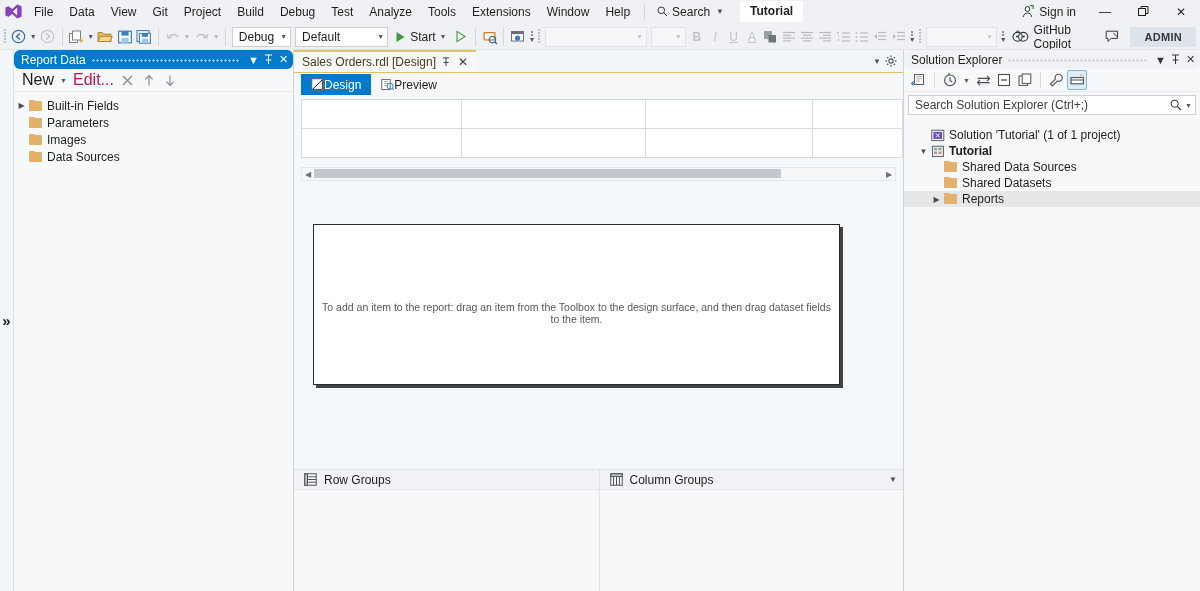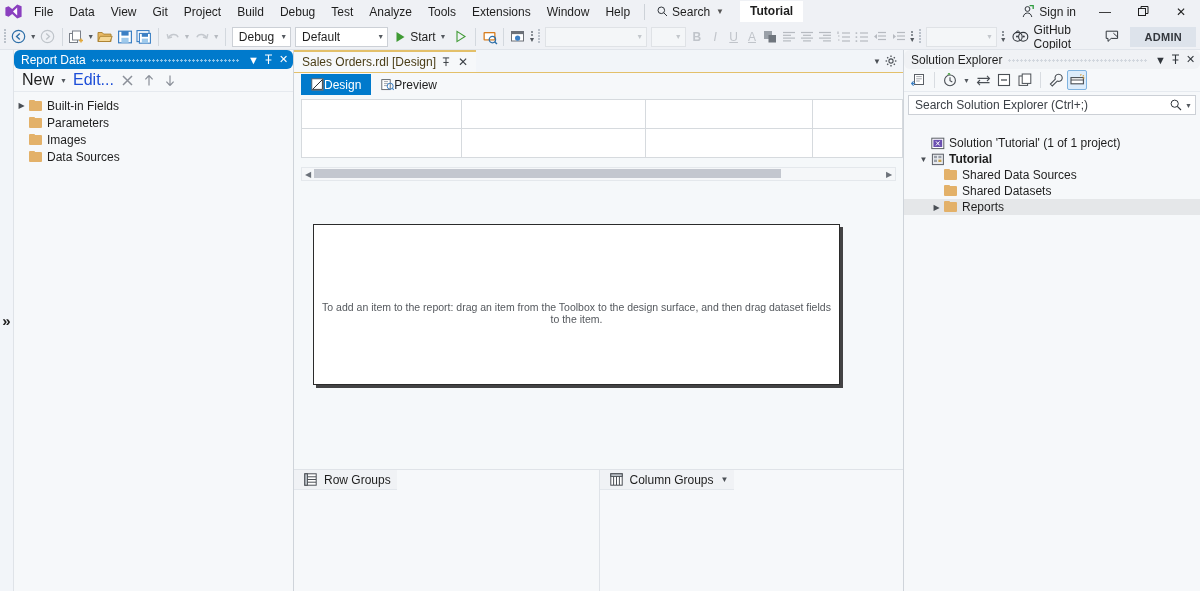--- a/index.html
+++ b/index.html
@@ -118,21 +118,21 @@
   .tw-ico { width: 15px; height: 17px; display:flex; align-items:center; justify-content:center; font-size: 11px; }
   .tw-head.active .tw-ico { color: #fff; }
   .tw-head.inactive .tw-ico { color: #31363c; }
 
   .tw-toolbar {
     height: 23px; flex: 0 0 23px; display: flex; align-items: center;
     padding-left: 5px; gap: 1px;
     background: #f6f8fa; border-bottom: 1px solid #e6eaef;
   }
   .tw-tb-text { font-size: 16px; padding: 0 3px; }
-  .tw-tb-text.dim { color: #1d4ed8; }
+  .tw-tb-text.dim { color: #be185d; }
   .tw-tb-btn { width: 20px; height: 20px; display:flex; align-items:center; justify-content:center; border:1px solid transparent; border-radius:2px; }
   .tw-tb-btn.sel { background: #dcecfb; border-color: #7fb3e0; }
   .tw-tb-sep { width:1px; height:16px; background:#d8dce1; margin: 0 4px; }
 
   .tw-body { flex: 1 1 auto; background: #f6f8fa; overflow: hidden; min-height:0; }
 
   
   .tree { padding-top: 5px; font-size: 12px; }
   .tnode { display: flex; align-items: center; height: 17px; padding-right: 4px; white-space: nowrap; }
   .tw-expander { width: 15px; display:flex; align-items:center; justify-content:center; font-size: 8px; color:#4a4f55; }
@@ -198,34 +198,34 @@
     background: #ffffff; border: 1px solid #2b2b2b;
     box-shadow: 3px 3px 0 0 rgba(35,35,35,0.85);
   }
   .report-hint {
     position:absolute; left: 0; right: 0; top: 76px;
     text-align: center; font-size: 10.5px; color: #55595e; padding: 0 6px;
   }
   .groups {
     flex: 0 0 122px; display: flex; background: #f6f8fa; border-top: 1px solid #dfe3e8;
   }
-  .grp { flex: 1 1 50%; display: flex; flex-direction: row; }
+  .grp { flex: 1 1 50%; display: flex; flex-direction: column; }
   .grp + .grp { border-left: 1px solid #dfe3e8; }
   .grp-head { height: 20px; display:flex; align-items:center; gap:7px; padding: 0 6px 0 10px;
               background:#f0f2f5; border-bottom:1px solid #e3e7ec; font-size: 12px; }
   .grp-head .cc { margin-left:auto; font-size: 8px; color:#4a4f55; }
   .grp-body { flex: 1 1 auto; background: #f6f8fa; }
 
   
   #solution-explorer-pane {
     width: 297px; flex: 0 0 297px;
     border-left: 1px solid #cfd4da; background: #f6f8fa;
   }
   .se-search {
-    margin: 3px 4px 16px 4px; height: 20px; background:#fff; border:1px solid #ccd0d6;
+    margin: 3px 4px 8px 4px; height: 20px; background:#fff; border:1px solid #ccd0d6;
     display:flex; align-items:center; padding: 0 3px 0 6px;
   }
   .se-search input {
     flex:1 1 auto; border:none; outline:none; font-size: 12px;
     font-family: "Liberation Sans", sans-serif; color:#1e1e1e; background:transparent;
   }
   .se-search input::placeholder { color: #3c4147; }
   .se-search .mg { width:13px; display:flex; align-items:center; justify-content:center; }
   .se-search .cc { font-size:7px; color:#54595f; padding-left:3px; }
 

